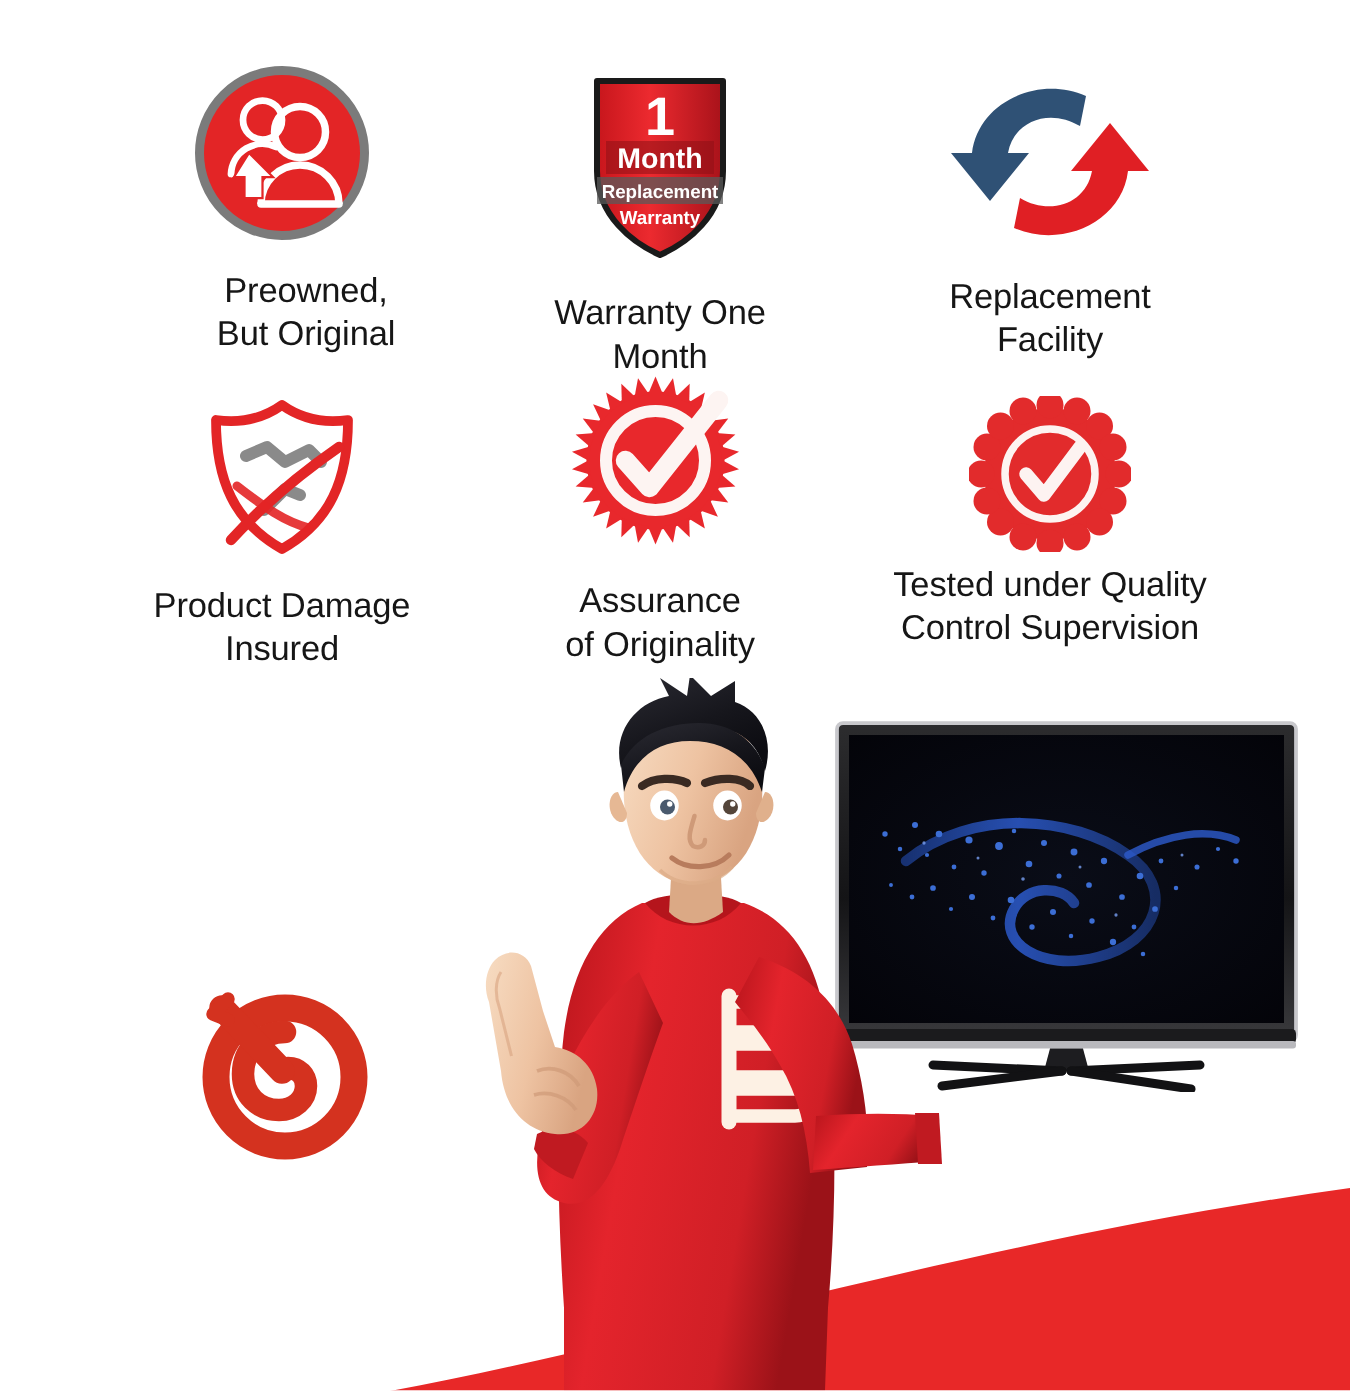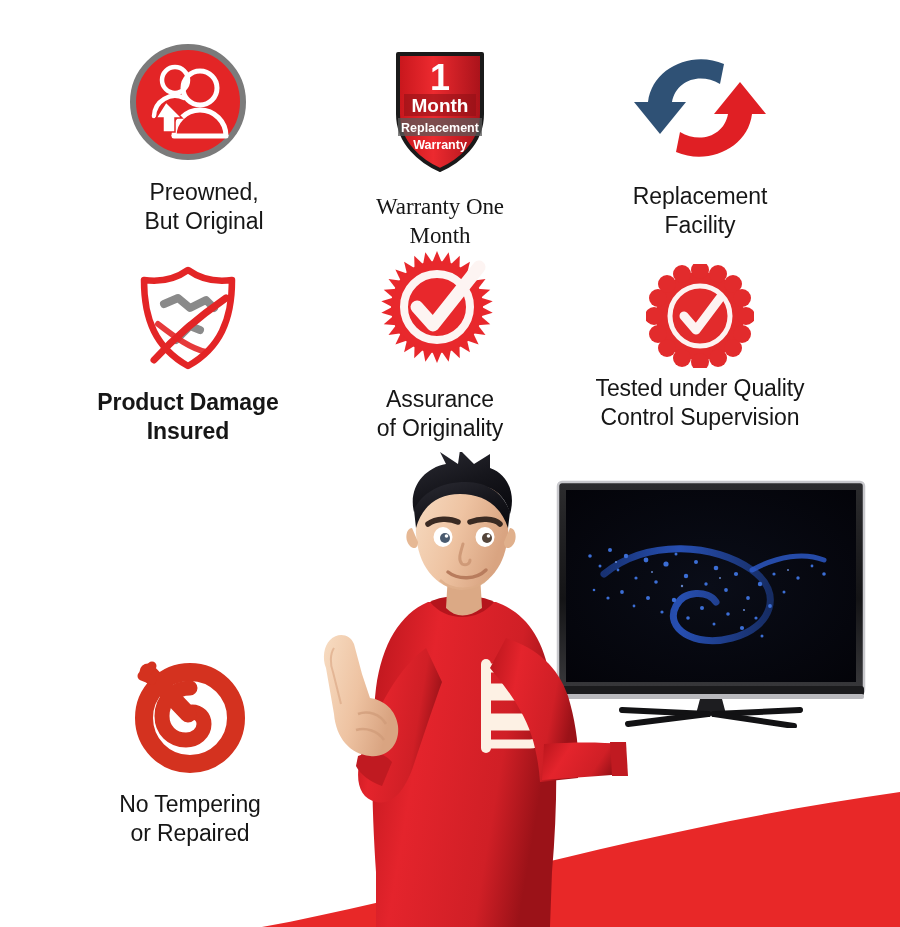--- a/index.html
+++ b/index.html
@@ -34,28 +34,28 @@
     line-height: 1.24;
     color: #161616;
     white-space: pre-line;
     letter-spacing: -0.1px;
   }
 
   
   #f-preowned   { left:  58px; top:  44px; width: 260px; }
   #f-warranty   { left: 330px; top:  46px; width: 220px; }
   #f-replace    { left: 580px; top:  48px; width: 240px; }
-  #f-damage     { left:  58px; top: 264px; width: 260px; font-weight: bold; }
+  #f-damage     { left:  58px; top: 264px; width: 260px; }
   #f-assurance  { left: 330px; top: 249px; width: 220px; }
   #f-tested     { left: 570px; top: 264px; width: 260px; }
   #f-packing    { left:  70px; top: 472px; width: 240px; }
   #f-temper     { left:  70px; top: 656px; width: 240px; }
 
   #f-preowned  .flabel { margin-top: 14px; margin-left: 32px; }
-  #f-warranty  .flabel { margin-top: 11px; font-family: Liberation Serif, serif; }
+  #f-warranty  .flabel { margin-top: 11px; }
   #f-replace   .flabel { margin-top: 10px; }
   #f-damage    .flabel { margin-top: 12px; }
   #f-assurance .flabel { margin-top: 16px; }
   #f-tested    .flabel { margin-top: 2px; }
   #f-packing   .flabel { margin-top: 12px; }
   #f-temper    .flabel { margin-top: 12px; }
 
   
   #illustration {
     position: absolute;
@@ -240,22 +240,20 @@
 
         <circle cx="60" cy="62" r="46" fill="none" stroke="#d4321f" stroke-width="18"></circle>
 
         <path d="M60 32 C44 32 32 44 32 60 C32 74 42 84 56 84 C66 84 74 77 74 68 C74 61 69 56 62 56" fill="none" stroke="#d4321f" stroke-width="15" stroke-linecap="round"></path>
 
         <path d="M58 58 L18 16" fill="none" stroke="#d4321f" stroke-width="17" stroke-linecap="round"></path>
 
         <path d="M22 10 L12 20 L22 24" fill="none" stroke="#d4321f" stroke-width="9" stroke-linecap="round" stroke-linejoin="round"></path>
       </svg>
     </span>
-    <span class="flabel">No Tempering
-or Repaired</span>
   </div>
 
   <div id="illustration">
 
     <svg id="wave" width="900" height="160" viewBox="0 0 900 160">
       <path d="M245 160 C420 130 640 58 900 22 L900 160 Z" fill="#e82828"></path>
     </svg>
 
     <svg id="tv" width="310" height="250" viewBox="0 0 310 250">
       <defs>

